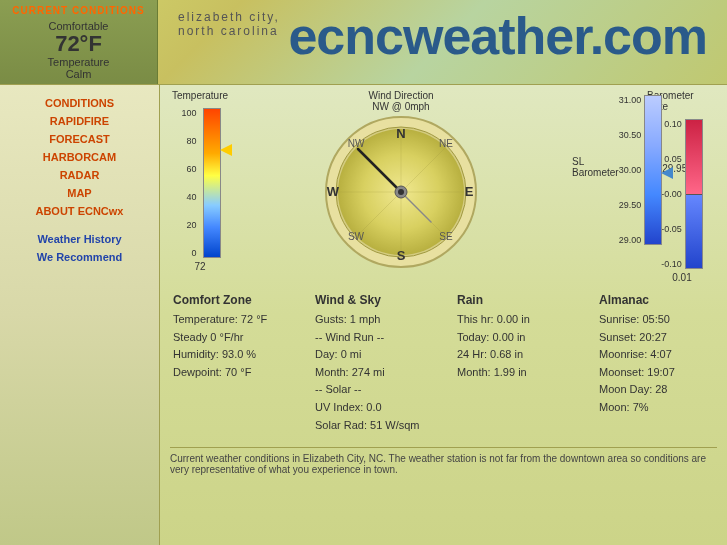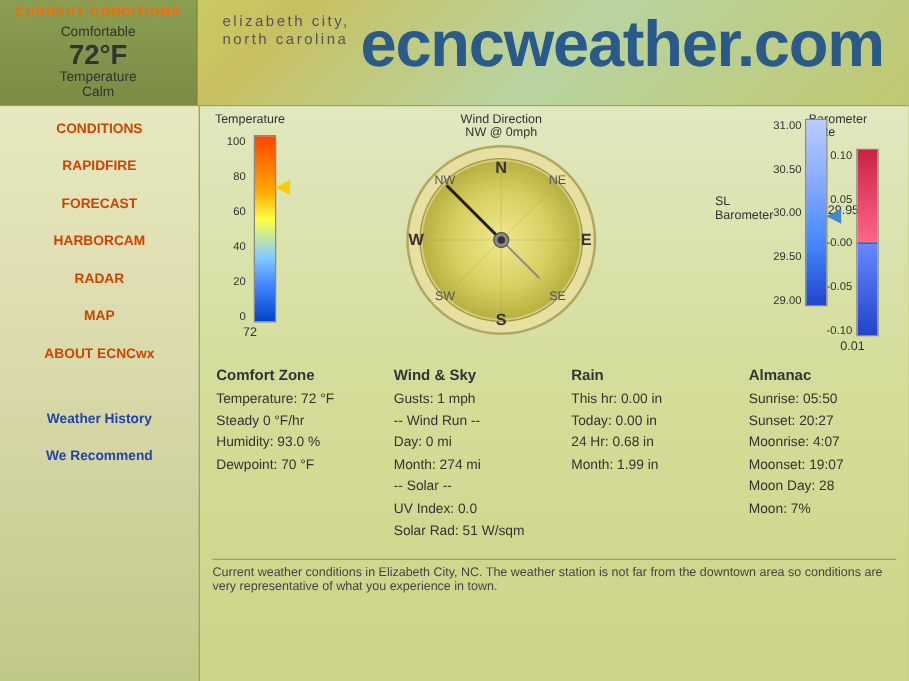--- a/index.html
+++ b/index.html
@@ -88,21 +88,21 @@
     .sidebar {
       width: 160px;
       background: linear-gradient(to bottom, #e8e8c0, #d8d8a8, #c0c888);
       border-right: 1px solid #a0a050;
       padding: 10px 0;
     }
     .sidebar nav {
       display: flex;
       flex-direction: column;
       align-items: center;
-      gap: 14px;
+      gap: 2px;
     }
     .sidebar .nav-item {
       color: #cc4400;
       font-size: 11px;
       font-weight: bold;
       cursor: pointer;
       padding: 2px 0;
       text-decoration: none;
     }
     .sidebar .nav-divider {

